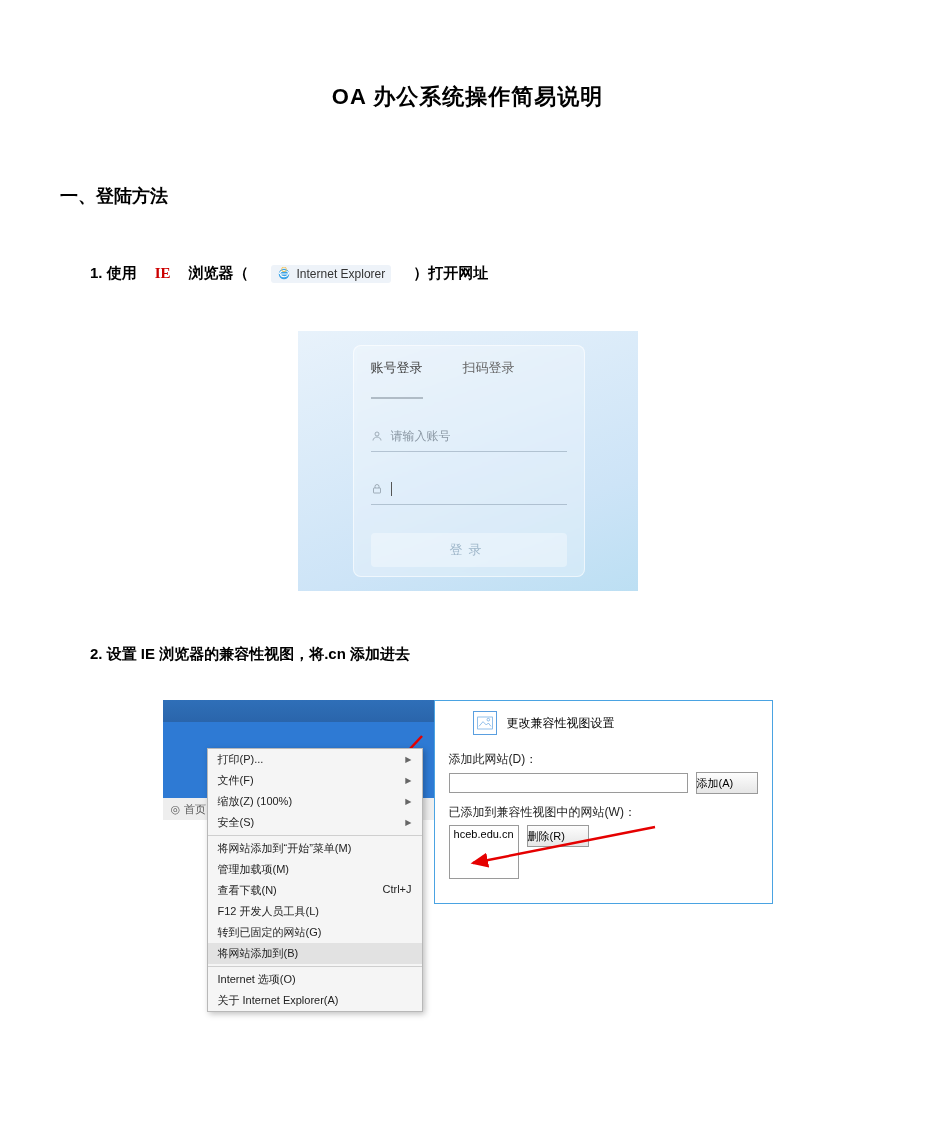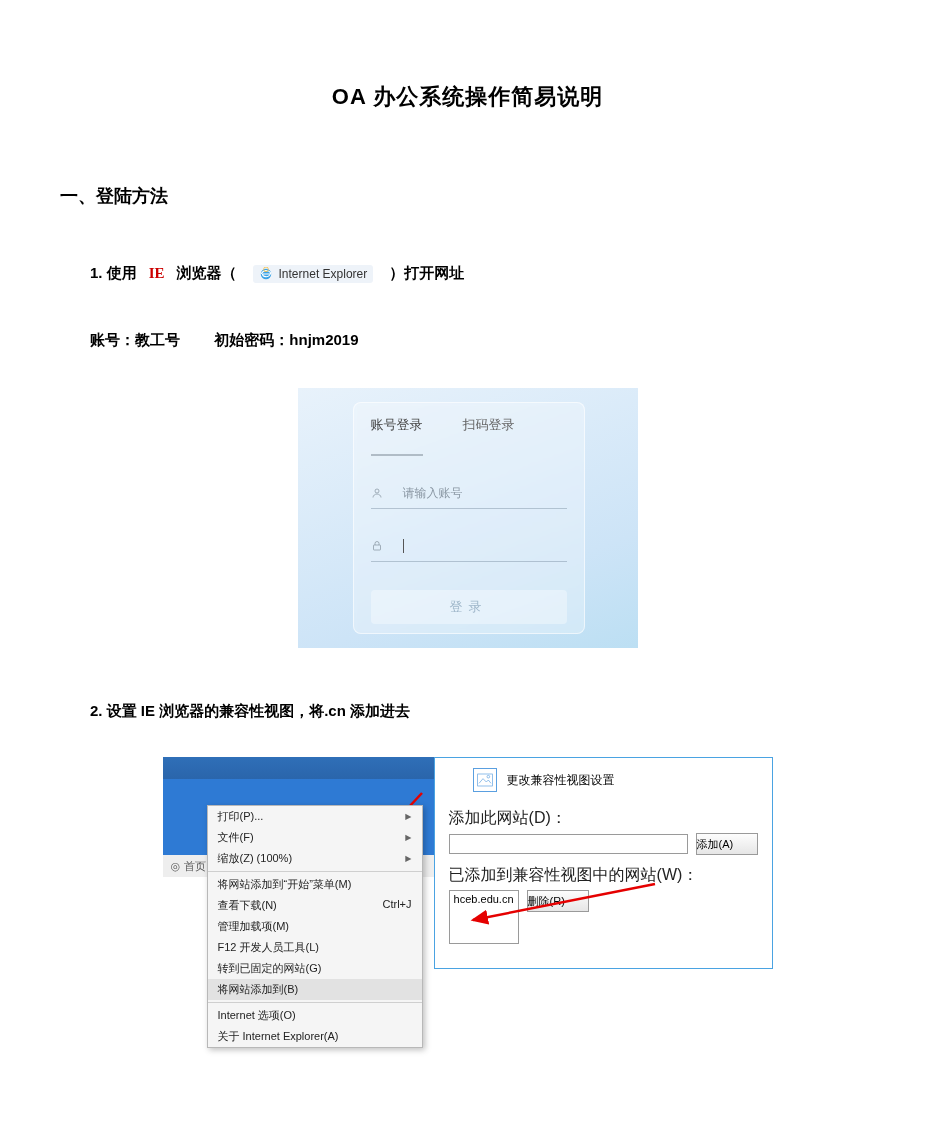--- a/index.html
+++ b/index.html
@@ -29,21 +29,21 @@
       font-family: Liberation Serif, serif;
     }
     .step {
       font-size: 15px;
       font-weight: 700;
       margin-left: 30px;
       margin-bottom: 48px;
       display: flex;
       align-items: center;
       flex-wrap: wrap;
-      gap: 12px;
+      gap: 18px;
     }
     .ie-red { color: #c00; font-family: "SimSun", serif; font-weight: 700; }
     .ie-badge {
       display: inline-flex;
       align-items: center;
       gap: 6px;
       padding: 2px 6px;
       background: #eef3f9;
       border-radius: 3px;
       margin: 0 4px;
@@ -78,21 +78,21 @@
       backdrop-filter: blur(2px);
       box-shadow: inset 0 0 0 1px rgba(255,255,255,.6);
     }
     .login-tabs { display:flex; padding: 14px 18px 0 18px; gap: 40px; }
     .login-tab { font-size: 13px; color:#666; padding-bottom: 20px; }
     .login-tab.active { color:#444; border-bottom: 2px solid #b0bcc6; }
     .login-field {
       margin: 22px 18px 6px 18px;
       height: 30px;
       border-bottom: 1px solid rgba(120,140,160,.45);
-      display:flex; align-items:center; gap:20px;
+      display:flex; align-items:center; gap:8px;
       font-size: 12px; color:#8a97a3;
     }
     .login-field .cursor {
       width:1px; height:14px; background:#555;
     }
     .login-btn {
       margin: 28px 18px 0 18px;
       height: 34px;
       border-radius: 4px;
       background: rgba(255,255,255,.35);
@@ -168,21 +168,21 @@
     }
     .dlg-title .x {
       width: 36px; height:22px;
       background:#cf3a2d;
       color:#fff; text-align:center; line-height:22px;
       border-radius: 2px;
     }
     .dlg-body { padding: 10px 14px 14px 14px; }
     .dlg-hd { display:flex; align-items:center; gap:10px; margin-bottom:16px;padding-left:24px; }
     .pic-icon { width:22px;height:22px; border:1px solid #5a9fe0; display:flex;align-items:center;justify-content:center; }
-    .dlg-lbl { font-size:16px; color:#222; margin-bottom:4px; }
+    .dlg-lbl { font-size:12px; color:#222; margin-bottom:4px; }
     .dlg-row { display:flex; gap:8px; align-items:center; margin-bottom:10px; }
     .dlg-row input[type=text]{
       flex:1; height:18px; border:1px solid #9a9a9a; font-size:11px; padding:0 4px;
     }
     .dlg-row .btn {
       width:60px; height:20px; font-size:11px;
       background:linear-gradient(#fdfdfd,#e6e6e6);
       border:1px solid #9a9a9a;
       text-align:left; line-height:20px;
     }
@@ -216,25 +216,20 @@
         <circle cx="12" cy="12" r="9" fill="#3aa2e6"></circle>
         <path d="M4 12c4-9 16-6 16 0H6" fill="none" stroke="#fff" stroke-width="2"></path>
         <path d="M6 12c0 5 10 7 13 1" fill="none" stroke="#fff" stroke-width="2"></path>
         <circle cx="12" cy="4" r="4" fill="none" stroke="#f5c04a" stroke-width="1.5"></circle>
       </svg>
       <span>Internet Explorer</span>
     </span>
     <span>）打开网址</span>
   </div>
 
-  <div class="cred-line">
-    <span>账号：</span><span>教工号</span>
-    <span class="sp"></span>
-    <span>初始密码：</span><span>hnjm2019</span>
-  </div>
 
   <div class="login-fig">
     <div class="login-card">
       <div class="login-tabs">
         <div class="login-tab active">账号登录</div>
         <div class="login-tab">扫码登录</div>
       </div>
       <div class="login-field">
         <svg width="12" height="12" viewBox="0 0 24 24">
             <circle cx="12" cy="8" r="4" fill="none" stroke="#8a97a3" stroke-width="1.5"></circle>
@@ -272,32 +267,36 @@
               <span class="arrR"></span>
             </div>
             <div class="mi">
               <span>文件(F)</span>
               <span class="arrR"></span>
             </div>
             <div class="mi">
               <span>缩放(Z) (100%)</span>
               <span class="arrR"></span>
             </div>
+            <div class="mi">
+              <span>安全(S)</span>
+              <span class="arrR"></span>
+            </div>
           </div>
         <hr>
         <div id="menu-slot-2">
             <div class="mi">
               <span>将网站添加到“开始”菜单(M)</span>
             </div>
             <div class="mi">
+              <span>管理加载项(M)</span>
+            </div>
+            <div class="mi">
               <span>查看下载(N)</span>
               <span>Ctrl+J</span>
-            </div>
-            <div class="mi">
-              <span>管理加载项(M)</span>
             </div>
             <div class="mi">
               <span>F12 开发人员工具(L)</span>
             </div>
             <div class="mi">
               <span>转到已固定的网站(G)</span>
             </div>
             <div class="mi hl">
               <span>将网站添加到(B)</span>
             </div>

